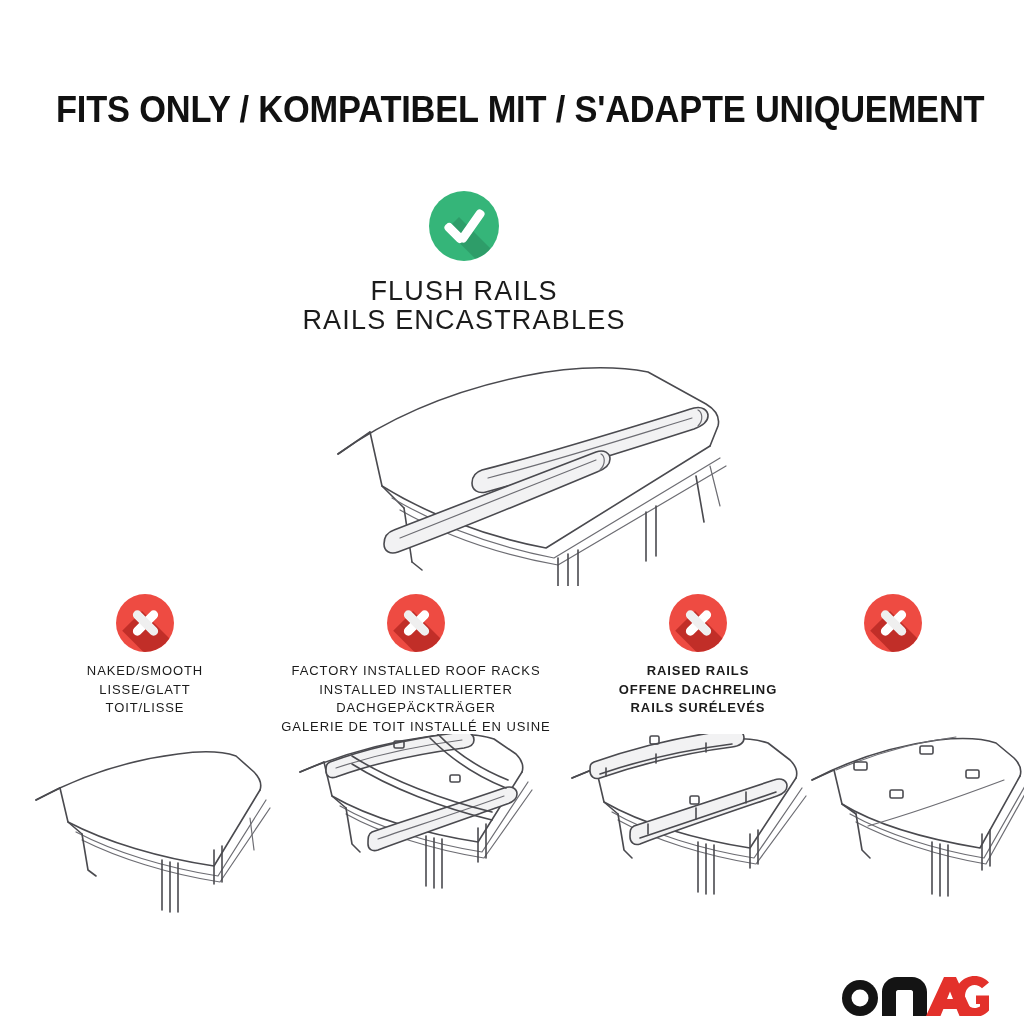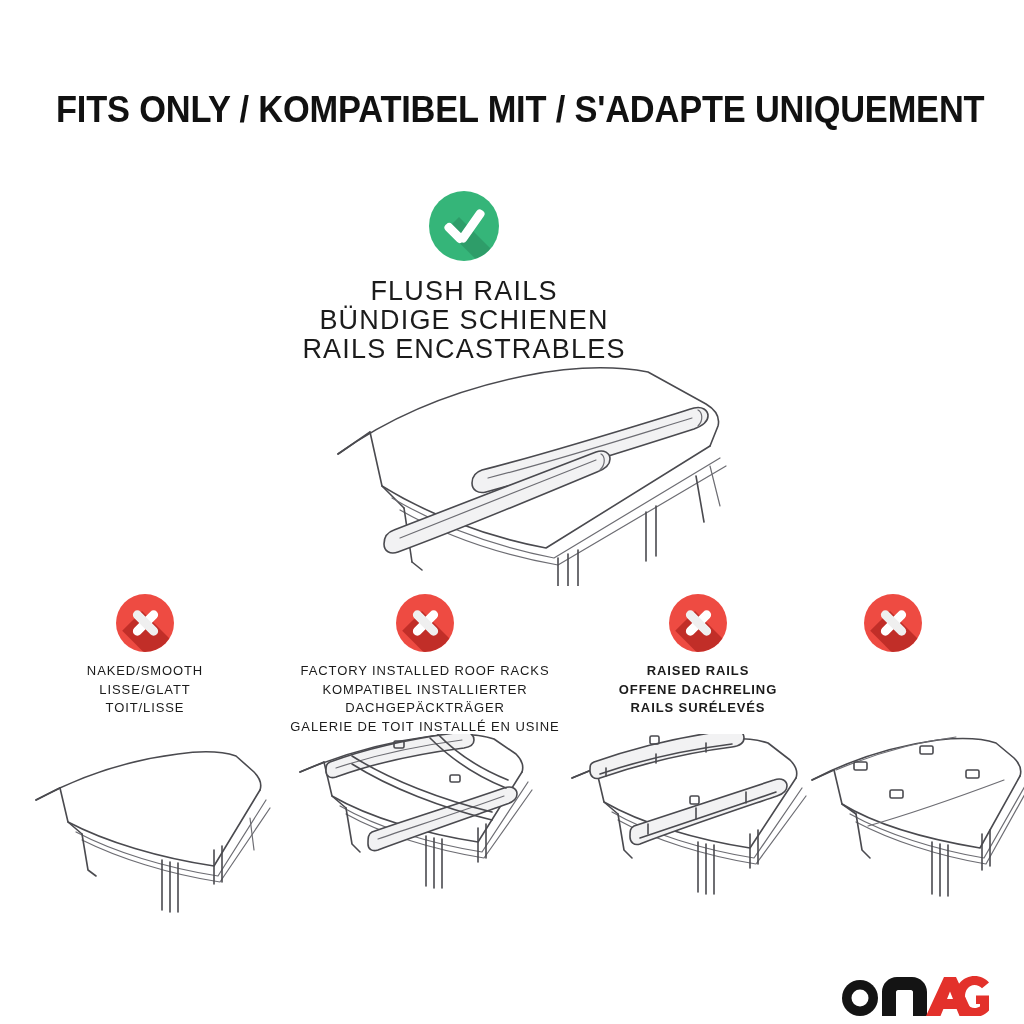--- a/index.html
+++ b/index.html
@@ -191,21 +191,20 @@
   <div class="ok-block">
     <div class="badge green">
       <div class="shadow"></div>
       <div class="check">
           <i class="a"></i>
           <i class="b"></i>
         </div>
     </div>
     <div class="ok-labels">
       <div>FLUSH RAILS</div>
-      <div>BÜNDIGE SCHIENEN</div>
       <div>RAILS ENCASTRABLES</div>
     </div>
   </div>
 
   <div class="hero-art">
     <svg width="450" height="240" viewBox="0 0 450 240">
 
       <path class="ln" d="M42 108 C95 70 160 44 228 30 C278 20 320 20 352 26 L410 58 C420 64 424 72 422 80 L414 100"></path>
       <path class="ln" d="M42 108 L74 86"></path>
       <path class="ln" d="M74 86 L86 140 L108 162"></path>
@@ -245,33 +244,33 @@
             </div>
         </div>
       </div>
       <div class="labels">
         <div>NAKED/SMOOTH</div>
         <div>LISSE/GLATT</div>
         <div>TOIT/LISSE</div>
       </div>
     </div>
 
-    <div class="col" style="left:265px;width:320px;">
+    <div class="col" style="left:256px;width:320px;">
       <div class="badge-wrap">
         <div class="badge red">
           <div class="shadow"></div>
           <div class="xmark">
               <i class="x1"></i>
               <i class="x2"></i>
             </div>
         </div>
       </div>
       <div class="labels">
         <div>FACTORY INSTALLED ROOF RACKS</div>
-        <div>KOMPATIBEL INSTALLIERTER</div>
+        <div>INSTALLED INSTALLIERTER</div>
         <div>DACHGEPÄCKTRÄGER</div>
         <div>GALERIE DE TOIT INSTALLÉ EN USINE</div>
       </div>
     </div>
 
     <div class="col" style="left:588px;width:220px;font-weight:bold;">
       <div class="badge-wrap">
         <div class="badge red">
           <div class="shadow"></div>
           <div class="xmark">

